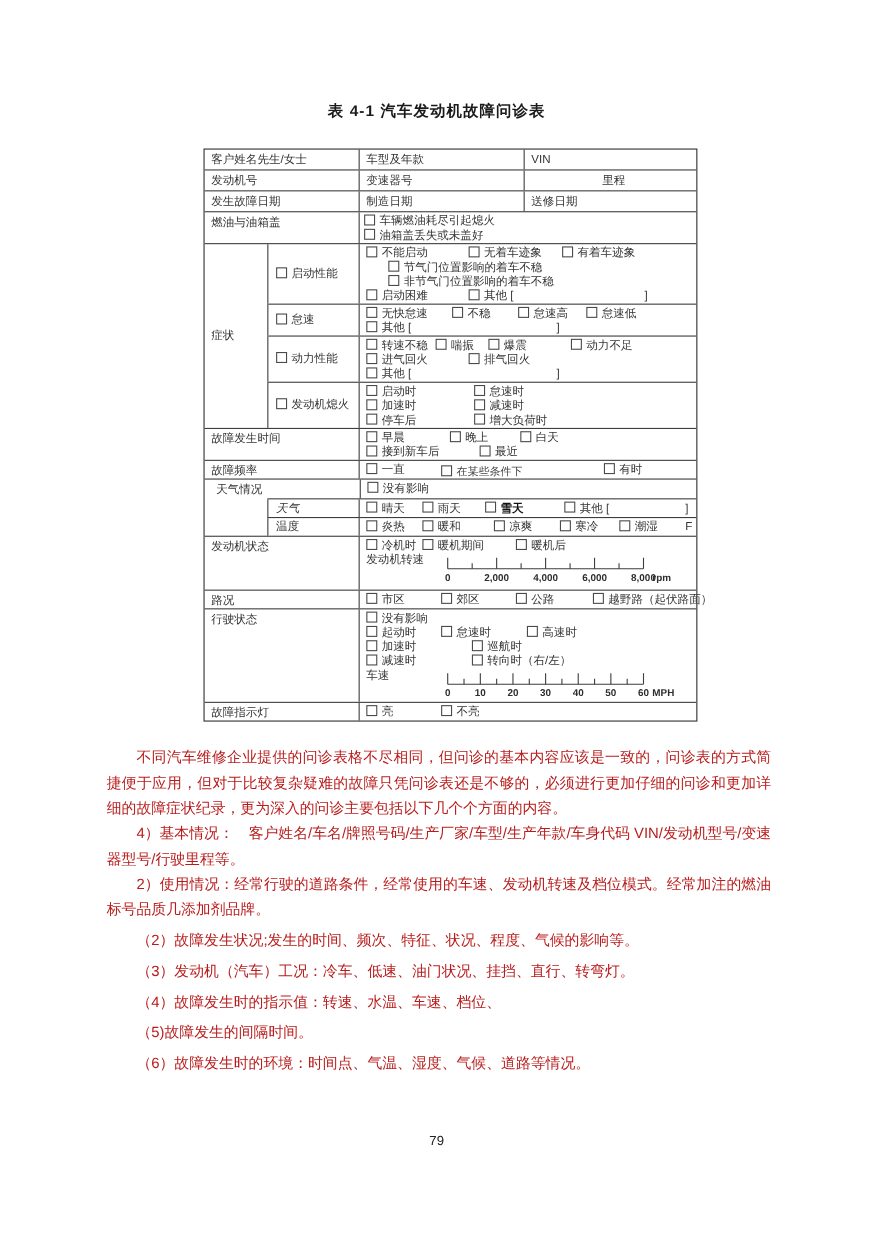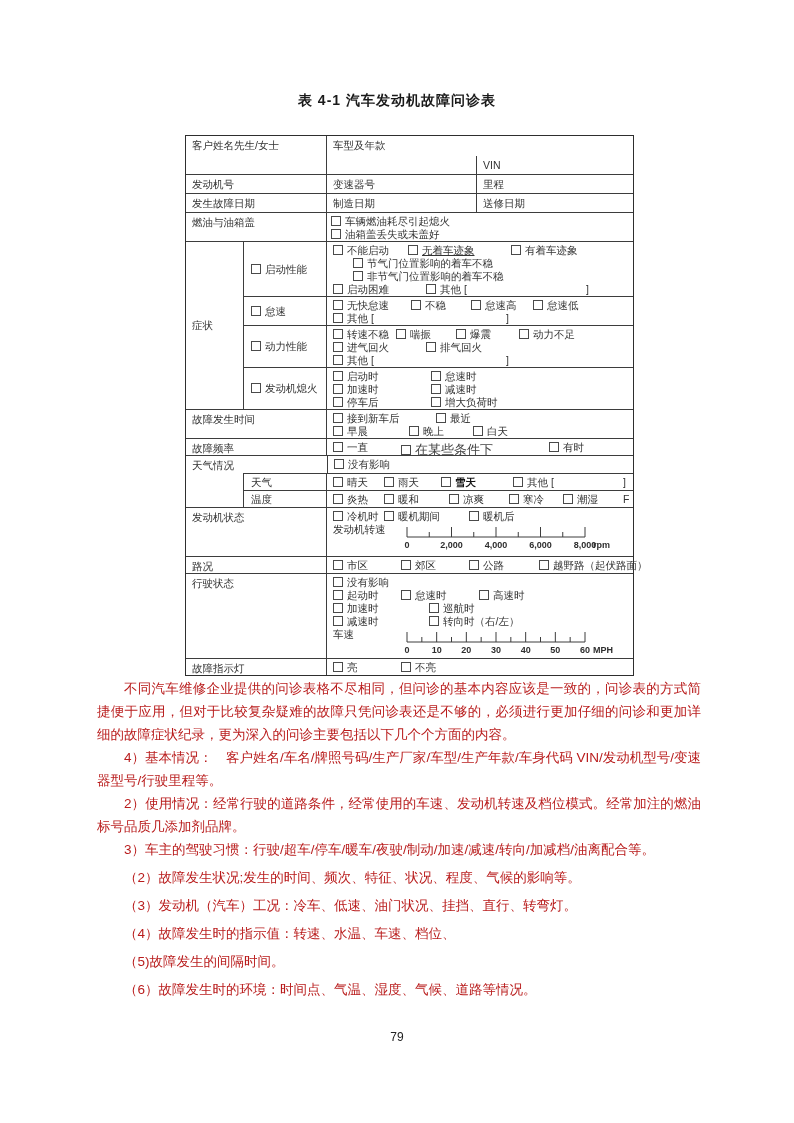--- a/index.html
+++ b/index.html
@@ -18,21 +18,21 @@
   .lab{width:140px;padding:3px 0 0 6px;flex:0 0 auto;}
   .content{flex:1 1 auto;padding-top:2px;min-width:0;}
   .gcell{flex:0 0 auto;display:flex;align-items:center;padding-left:6px;}
   .gtop{display:block;padding-top:3px;white-space:nowrap;overflow:visible;}
   .subcol{flex:1 1 auto;display:flex;flex-direction:column;min-width:0;}
   .subrow{display:flex;box-sizing:border-box;}
   .sublabel{flex:0 0 auto;display:flex;align-items:center;padding-left:7px;}
   .spacer{flex:0 0 auto;}
   .line{position:relative;height:13px;}
   .it{position:absolute;top:0;white-space:nowrap;font-size:10.5px;color:#333;}
-  .it.sm{font-size:13px;top:2px;color:#444;}
+  .it.sm{font-size:10px;top:2px;color:#444;}
   .it.bd{font-weight:bold;color:#111;}
   .box{display:inline-block;width:8px;height:8px;border:1px solid #4a4a4a;margin-right:4px;
        vertical-align:-1px;background:#fff;}
   
   .bodytext{position:absolute;left:97px;top:677px;width:604px;font-size:13.5px;
             line-height:23px;text-align:justify;color:#b91c1c;}
   .bodytext p{margin:0;text-indent:2em;}
   .bodytext p.gap{margin-top:5px;}
   .pagenum{position:absolute;top:1030px;left:0;width:100%;text-align:center;
            font-size:12px;color:#222;}
@@ -40,26 +40,26 @@
 </head>
 <body>
 
 <div class="page">
   <h1 class="title">表 4-1 汽车发动机故障问诊表</h1>
 
   <div class="form">
       <div class="frow" style="min-height: 18px;">
         <div class="cell hcell" style="width: 140px;"><span>客户姓名先生/女士</span></div>
         <div class="cell hcell bl" style="width: 150px;"><span>车型及年款</span></div>
-        <div class="cell hcell bl" style="flex: 1 1 0%; margin-top: 20px;"><span>VIN</span></div>
+        <div class="cell hcell bl" style="flex: 1 1 0%;"><span>VIN</span></div>
       </div>
       <div class="frow bt" style="min-height: 18px;">
         <div class="cell hcell" style="width: 140px;"><span>发动机号</span></div>
         <div class="cell hcell bl" style="width: 150px;"><span>变速器号</span></div>
-        <div class="cell hcell bl" style="flex: 1 1 0%;"><span>里程</span></div>
+        <div class="cell hcell bl" style="flex: 1 1 0%; text-align: center;"><span>里程</span></div>
       </div>
       <div class="frow bt" style="min-height: 18px; align-items: center;">
         <div class="cell hcell" style="width: 140px;"><span>发生故障日期</span></div>
         <div class="cell hcell bl" style="width: 150px;"><span>制造日期</span></div>
         <div class="cell hcell bl" style="flex: 1 1 0%;"><span>送修日期</span></div>
       </div>
       <div class="frow bt" style="min-height: 29px;">
         <div class="cell lab"><span>燃油与油箱盖</span></div>
         <div class="cell content bl">
           <div class="line" style="height: 13px;">
@@ -75,21 +75,21 @@
           <span>症状</span>
         </div>
         <div class="subcol">
           <div class="subrow" style="min-height: 54px;">
             <div class="cell sublabel bl" style="width: 83px;">
               <span><span class="box"></span>启动性能</span>
             </div>
             <div class="cell content bl">
               <div class="line" style="height: 13px;">
                 <span class="it" style="left: 6px;"><span class="box"></span>不能启动</span>
-                <span class="it" style="left: 81px; text-decoration: underline;"><span class="box"></span>无着车迹象</span>
+                <span class="it" style="left: 99px;"><span class="box"></span>无着车迹象</span>
                 <span class="it" style="left: 184px;"><span class="box"></span>有着车迹象</span>
               </div>
               <div class="line" style="height: 13px;">
                 <span class="it" style="left: 26px;"><span class="box"></span>节气门位置影响的着车不稳</span>
               </div>
               <div class="line" style="height: 13px;">
                 <span class="it" style="left: 26px;"><span class="box"></span>非节气门位置影响的着车不稳</span>
               </div>
               <div class="line" style="height: 13px; text-decoration: underline;">
                 <span class="it" style="left: 6px;"><span class="box"></span>启动困难</span>
@@ -116,21 +116,21 @@
             </div>
           </div>
           <div class="subrow bt" style="min-height: 42px;">
             <div class="cell sublabel bl" style="width: 83px;">
               <span><span class="box"></span>动力性能</span>
             </div>
             <div class="cell content bl">
               <div class="line" style="height: 13px;">
                 <span class="it" style="left: 6px;"><span class="box"></span>转速不稳</span>
                 <span class="it" style="left: 69px;"><span class="box"></span>喘振</span>
-                <span class="it" style="left: 129px;"><span class="box"></span>爆震</span>
+                <span class="it" style="left: 117px;"><span class="box"></span>爆震</span>
                 <span class="it" style="left: 192px;"><span class="box"></span>动力不足</span>
               </div>
               <div class="line" style="height: 13px;">
                 <span class="it" style="left: 6px;"><span class="box"></span>进气回火</span>
                 <span class="it" style="left: 99px;"><span class="box"></span>排气回火</span>
               </div>
               <div class="line" style="height: 13px;">
                 <span class="it" style="left: 6px;"><span class="box"></span>其他 [</span>
                 <span class="it" style="left: 179px;">]</span>
               </div>
@@ -153,54 +153,54 @@
                 <span class="it" style="left: 6px;"><span class="box"></span>停车后</span>
                 <span class="it" style="left: 104px;"><span class="box"></span>增大负荷时</span>
               </div>
             </div>
           </div>
         </div>
       </div>
       <div class="frow bt" style="min-height: 29px;">
         <div class="cell lab"><span>故障发生时间</span></div>
         <div class="cell content bl">
-          <div class="line" style="height: 13px;">
-            <span class="it" style="left: 6px;"><span class="box"></span>接到新车后</span>
-            <span class="it" style="left: 109px;"><span class="box"></span>最近</span>
-          </div>
           <div class="line" style="height: 13px;">
             <span class="it" style="left: 6px;"><span class="box"></span>早晨</span>
             <span class="it" style="left: 82px;"><span class="box"></span>晚上</span>
             <span class="it" style="left: 146px;"><span class="box"></span>白天</span>
           </div>
+          <div class="line" style="height: 13px;">
+            <span class="it" style="left: 6px;"><span class="box"></span>接到新车后</span>
+            <span class="it" style="left: 109px;"><span class="box"></span>最近</span>
+          </div>
         </div>
       </div>
       <div class="frow bt" style="min-height: 17px;">
         <div class="cell lab"><span>故障频率</span></div>
         <div class="cell content bl">
           <div class="line" style="height: 13px;">
             <span class="it" style="left: 6px;"><span class="box"></span>一直</span>
             <span class="it sm" style="left: 74px;"><span class="box"></span>在某些条件下</span>
             <span class="it" style="left: 222px;"><span class="box"></span>有时</span>
           </div>
         </div>
       </div>
       <div class="frow bt">
-        <div class="cell gcell gtop" style="width: 57px;"><span>天气情况</span></div>
+        <div class="cell gcell gtop" style="width: 57px; text-align: center;"><span>天气情况</span></div>
         <div class="subcol">
           <div class="subrow" style="min-height: 17px;">
             <div class="cell spacer" style="width: 84px;"></div>
             <div class="cell content bl">
               <div class="line" style="height: 13px;">
                 <span class="it" style="left: 6px;"><span class="box"></span>没有影响</span>
               </div>
             </div>
           </div>
           <div class="subrow bt" style="min-height: 17px;">
-            <div class="cell sublabel bl" style="width: 83px;">
+            <div class="cell sublabel bl" style="width: 83px; font-style: italic;">
               <span>天气</span>
             </div>
             <div class="cell content bl">
               <div class="line" style="height: 13px;">
                 <span class="it" style="left: 6px;"><span class="box"></span>晴天</span>
                 <span class="it" style="left: 57px;"><span class="box"></span>雨天</span>
                 <span class="it bd" style="left: 114px;"><span class="box"></span>雪天</span>
                 <span class="it" style="left: 186px;"><span class="box"></span>其他 [</span>
                 <span class="it" style="left: 296px;">]</span>
               </div>
@@ -321,21 +321,20 @@
             <span class="it" style="left: 74px;"><span class="box"></span>不亮</span>
           </div>
         </div>
       </div>
     </div>
 
   <div class="bodytext">
     <p>不同汽车维修企业提供的问诊表格不尽相同，但问诊的基本内容应该是一致的，问诊表的方式简捷便于应用，但对于比较复杂疑难的故障只凭问诊表还是不够的，必须进行更加仔细的问诊和更加详细的故障症状纪录，更为深入的问诊主要包括以下几个个方面的内容。</p>
     <p>4）基本情况：　客户姓名/车名/牌照号码/生产厂家/车型/生产年款/车身代码 VIN/发动机型号/变速器型号/行驶里程等。</p>
     <p>2）使用情况：经常行驶的道路条件，经常使用的车速、发动机转速及档位模式。经常加注的燃油标号品质几添加剂品牌。</p>
-    <p>3）车主的驾驶习惯：行驶/超车/停车/暖车/夜驶/制动/加速/减速/转向/加减档/油离配合等。</p>
     <p class="gap">（2）故障发生状况;发生的时间、频次、特征、状况、程度、气候的影响等。</p>
     <p class="gap">（3）发动机（汽车）工况：冷车、低速、油门状况、挂挡、直行、转弯灯。</p>
     <p class="gap">（4）故障发生时的指示值：转速、水温、车速、档位、</p>
     <p class="gap">（5)故障发生的间隔时间。</p>
     <p class="gap">（6）故障发生时的环境：时间点、气温、湿度、气候、道路等情况。</p>
   </div>
 
   <div class="pagenum">79</div>
 </div>
 

